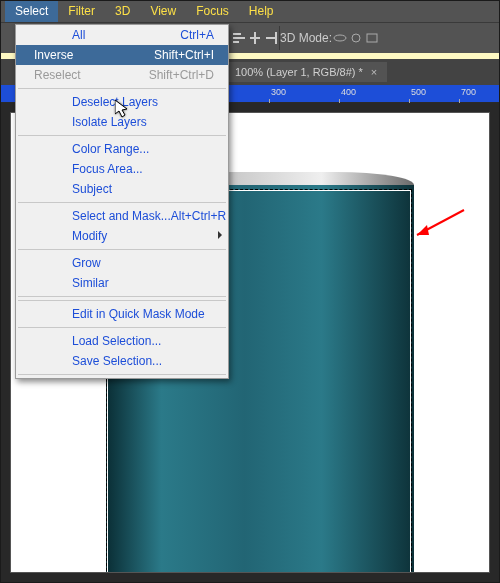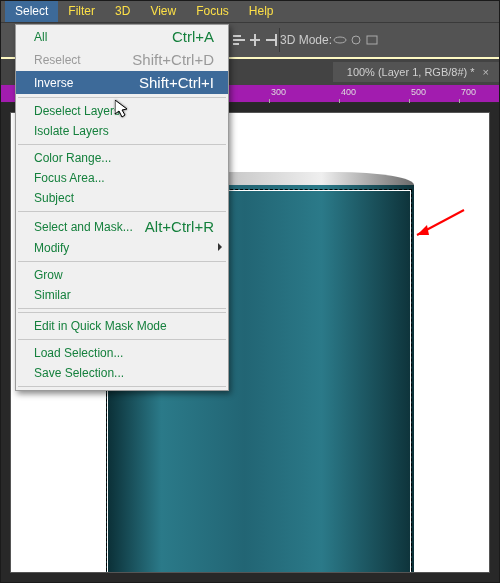--- a/index.html
+++ b/index.html
@@ -1,44 +1,44 @@
 <!DOCTYPE html>
 <html><head>
 <meta charset="utf-8">
 <style>
 * { margin:0; padding:0; box-sizing:border-box; font-family:"Segoe UI",Tahoma,sans-serif; }
 body { background:#535353; width:500px; height:583px; overflow:hidden; position:relative; border:1px solid #1a1a1a; }
 .menubar { background:#535353; height:22px; display:flex; padding:0 0 0 4px; border-bottom:1px solid #3a3a3a; }
 .menubar .mitem { color:#fde047; font-size:12px; padding:3px 10px; cursor:pointer; }
 .menubar .mitem.active { background:#3d6a99; color:#fff; }
-.toolbar { background:#535353; height:36px; display:flex; align-items:center; padding:0 10px; border-bottom:2px solid #fef9c3; }
+.toolbar { background:#535353; height:36px; display:flex; align-items:center; padding:0 10px; border-bottom:6px solid #fef9c3; }
 .toolbar .tbtn { color:#ccc; font-size:12px; display:flex; align-items:center; gap:4px; }
 .toolbar .tbtn svg { display:block; }
 .toolbar .sep { width:1px; height:24px; background:#3a3a3a; }
-.doc-tab-bar { background:#434343; height:26px; display:flex; align-items:center;justify-content:flex-end; }
+.doc-tab-bar { background:#434343; height:26px; display:flex; align-items:center; }
 .doc-tab { background:#535353; color:#d0d0d0; font-size:11px; padding:4px 10px 4px 14px; display:flex; align-items:center; gap:8px; }
 .doc-tab .close { color:#bbb; cursor:pointer; font-size:11px; }
-.ruler { background:#a21caf; height:18px; border-bottom:1px solid #2a2a2a; position:relative; color:#ddd; font-size:9px; }
+.ruler { background:#1d4ed8; height:18px; border-bottom:1px solid #2a2a2a; position:relative; color:#ddd; font-size:9px; }
 .ruler .tick { position:absolute; top:2px; }
 .ruler .tick span { position:absolute; top:0; left:2px; }
 .ruler .tick::before { content:""; position:absolute; top:12px; left:0; width:1px; height:6px; background:#aaa; }
 .canvas-area { position:absolute; top:102px; left:0; right:0; bottom:0; background:#282828; }
 .canvas { position:absolute; left:10px; top:10px; right:10px; bottom:10px; background:#fff; overflow:hidden; box-shadow:0 0 0 1px #555; }
 .cyl-top { position:absolute; left:95px; top:59px; width:308px; height:26px; background:linear-gradient(90deg,#777 0%,#efefef 12%,#c8c8c8 40%,#efefef 70%,#6a6a6a 100%); border-radius:50% / 100%; }
 .cyl-body { position:absolute; left:95px; top:72px; width:308px; height:420px; background:linear-gradient(90deg,#0a2d34 0%,#2b7a89 18%,#226574 45%,#2b7a89 70%,#0d3138 100%); }
 .sel-marq { position:absolute; border:1px dashed #000; box-shadow:0 0 0 1px #fff inset; }
 .arrow { position:absolute; }
 .arrow svg { display:block; }
 
 .dropdown { position:absolute; left:14px; top:23px; width:214px; background:#f0f0f0; border:1px solid #9a9a9a; box-shadow:2px 3px 6px rgba(0,0,0,0.45); font-size:12px; color:#222; z-index:50; }
 .dropdown .row { display:flex; justify-content:space-between; align-items:center; padding:3px 14px 3px 18px; cursor:default; white-space:nowrap; position:relative; }
-.dropdown .row.enabled { color:#15803d; }
+.dropdown .row.enabled { color:#1d4ed8;margin-left:38px; }
 .dropdown .row.disabled { color:#9a9a9a; }
 .dropdown .row.highlight { background:#3d6a99; color:#fff; }
-.dropdown .row .short { font-size:15px; }
+.dropdown .row .short { font-size:12px; }
 .dropdown hr { border:none; border-top:1px solid #c8c8c8; margin:3px 2px; }
 .dropdown .sub .arrow-r { position:absolute; right:6px; top:5px; width:0; height:0; border-left:4px solid #333; border-top:4px solid transparent; border-bottom:4px solid transparent; }
 .cursor { position:absolute; left:114px; top:99px; z-index:60; }
 .cursor svg { display:block; filter:drop-shadow(0 0 1px rgba(0,0,0,0.6)); }
 </style>
 </head>
 <body>
 
 <div class="menubar">
   <div class="mitem active">Select</div>
@@ -124,27 +124,27 @@
         </svg>
     </div>
   </div>
 </div>
 
 <div class="dropdown" id="dropdown">
     <div class="row enabled">
       <span>All</span>
       <span class="short">Ctrl+A</span>
     </div>
+    <div class="row highlight">
+      <span>Inverse</span>
+      <span class="short">Shift+Ctrl+I</span>
+    </div>
     <div class="row disabled">
       <span>Reselect</span>
       <span class="short">Shift+Ctrl+D</span>
-    </div>
-    <div class="row highlight">
-      <span>Inverse</span>
-      <span class="short">Shift+Ctrl+I</span>
     </div>
     <hr>
     <div class="row enabled">
       <span>Deselect Layers</span>
     </div>
     <div class="row enabled">
       <span>Isolate Layers</span>
     </div>
     <hr>
     <div class="row enabled">

